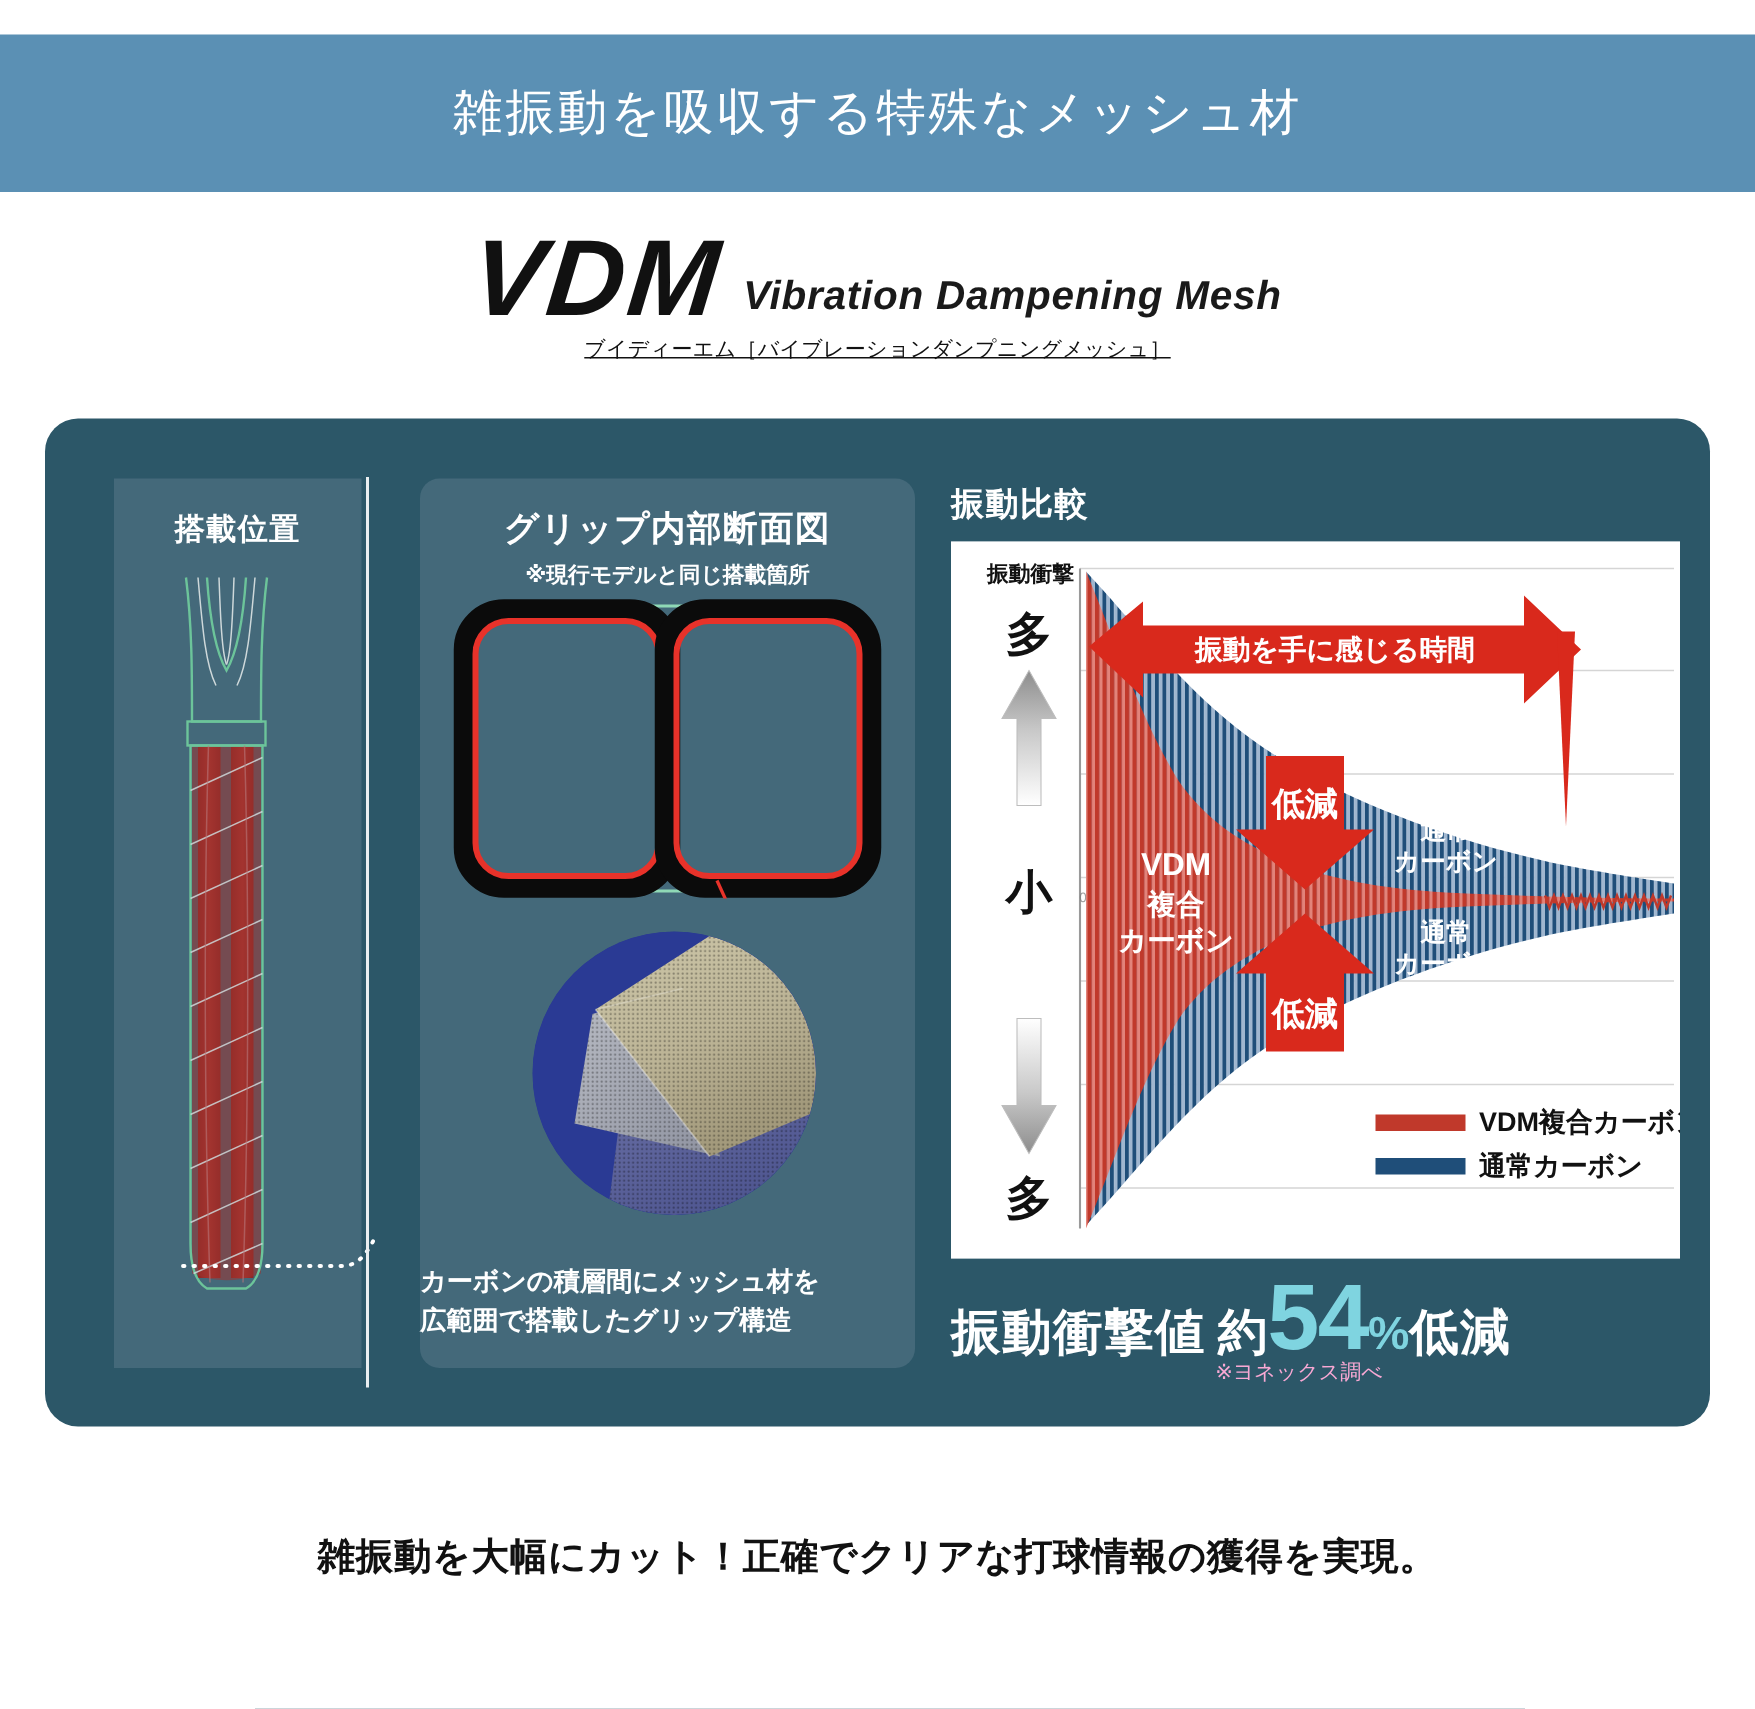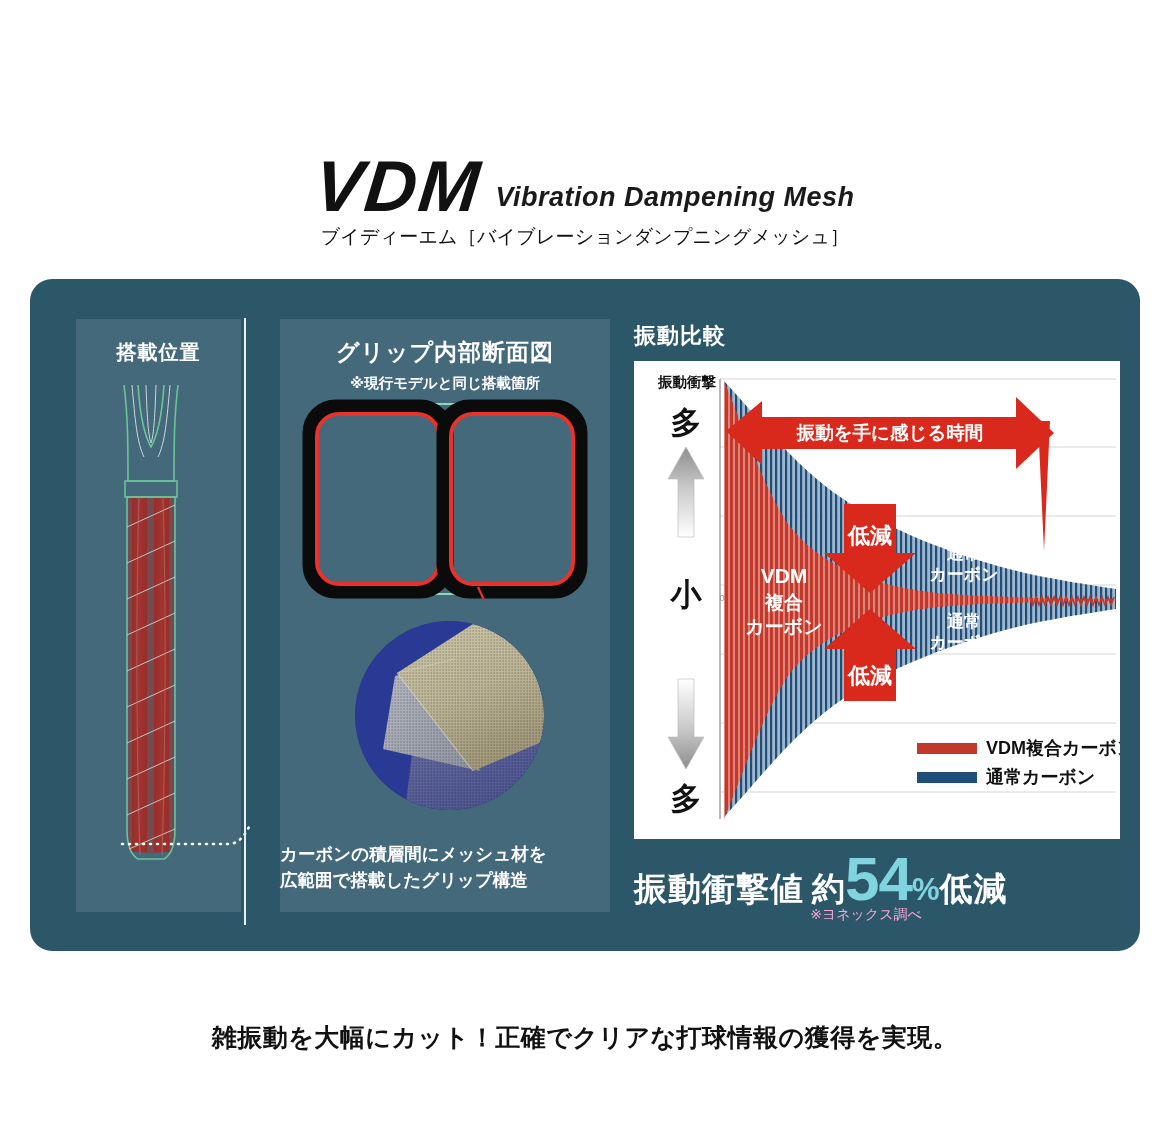--- a/index.html
+++ b/index.html
@@ -40,40 +40,41 @@
     letter-spacing: 2px; color: #111111; line-height: .95;
     transform: skewX(-6deg);
   }
   .logo-sub-en {
     font-size: 27px; font-style: italic; font-weight: bold;
     color: #1a1a1a; letter-spacing: .5px;
     position: relative; top: -7px;
   }
   .logo-kana {
     margin-top: 4px;
-    font-size: 19px; color: #111111; letter-spacing: .2px;
+    font-size: 14px; color: #111111; letter-spacing: .2px; text-decoration: underline;
   }
 
   
   .panel {
     position: absolute; left: 30px; top: 279px;
     width: 1110px; height: 672px;
     background: #2c5768; border-radius: 22px;
   }
 
   
   .sub-left {
     position: absolute; left: 46px; top: 40px;
     width: 165px; height: 593px;
     background: #44697a;
   }
   .sub-mid {
     position: absolute; left: 250px; top: 40px;
     width: 330px; height: 593px;
     background: #44697a;
+    border-radius: 13px;
   }
   .sub-heading {
     width: 100%; text-align: center; color: #ffffff;
     font-weight: bold;
   }
   .sub-left .sub-heading { font-size: 20px; margin-top: 20px; letter-spacing: 1px; }
   .sub-mid  .sub-heading { font-size: 23px; margin-top: 18px; letter-spacing: 1px; }
   .sub-subheading {
     width: 100%; text-align: center; color: #ffffff;
     font-size: 14.5px; margin-top: 6px; font-weight: bold;
@@ -147,20 +148,23 @@
     position: absolute; left: 0; top: 1021px; width: 1170px;
     text-align: center; color: #111111;
     font-size: 25px; font-weight: bold; letter-spacing: .5px;
   }
 </style>
 </head>
 <body>
 
 <div id="root">
 
+  <div class="banner">
+    <div class="banner-title">雑振動を吸収する特殊なメッシュ材</div>
+  </div>
 
   <div class="logo-wrap">
     <div class="logo-row">
       <span class="logo-vdm">VDM</span>
       <span class="logo-sub-en">Vibration Dampening Mesh</span>
     </div>
     <div class="logo-kana">ブイディーエム［バイブレーションダンプニングメッシュ］</div>
   </div>
 
   <div class="panel">

